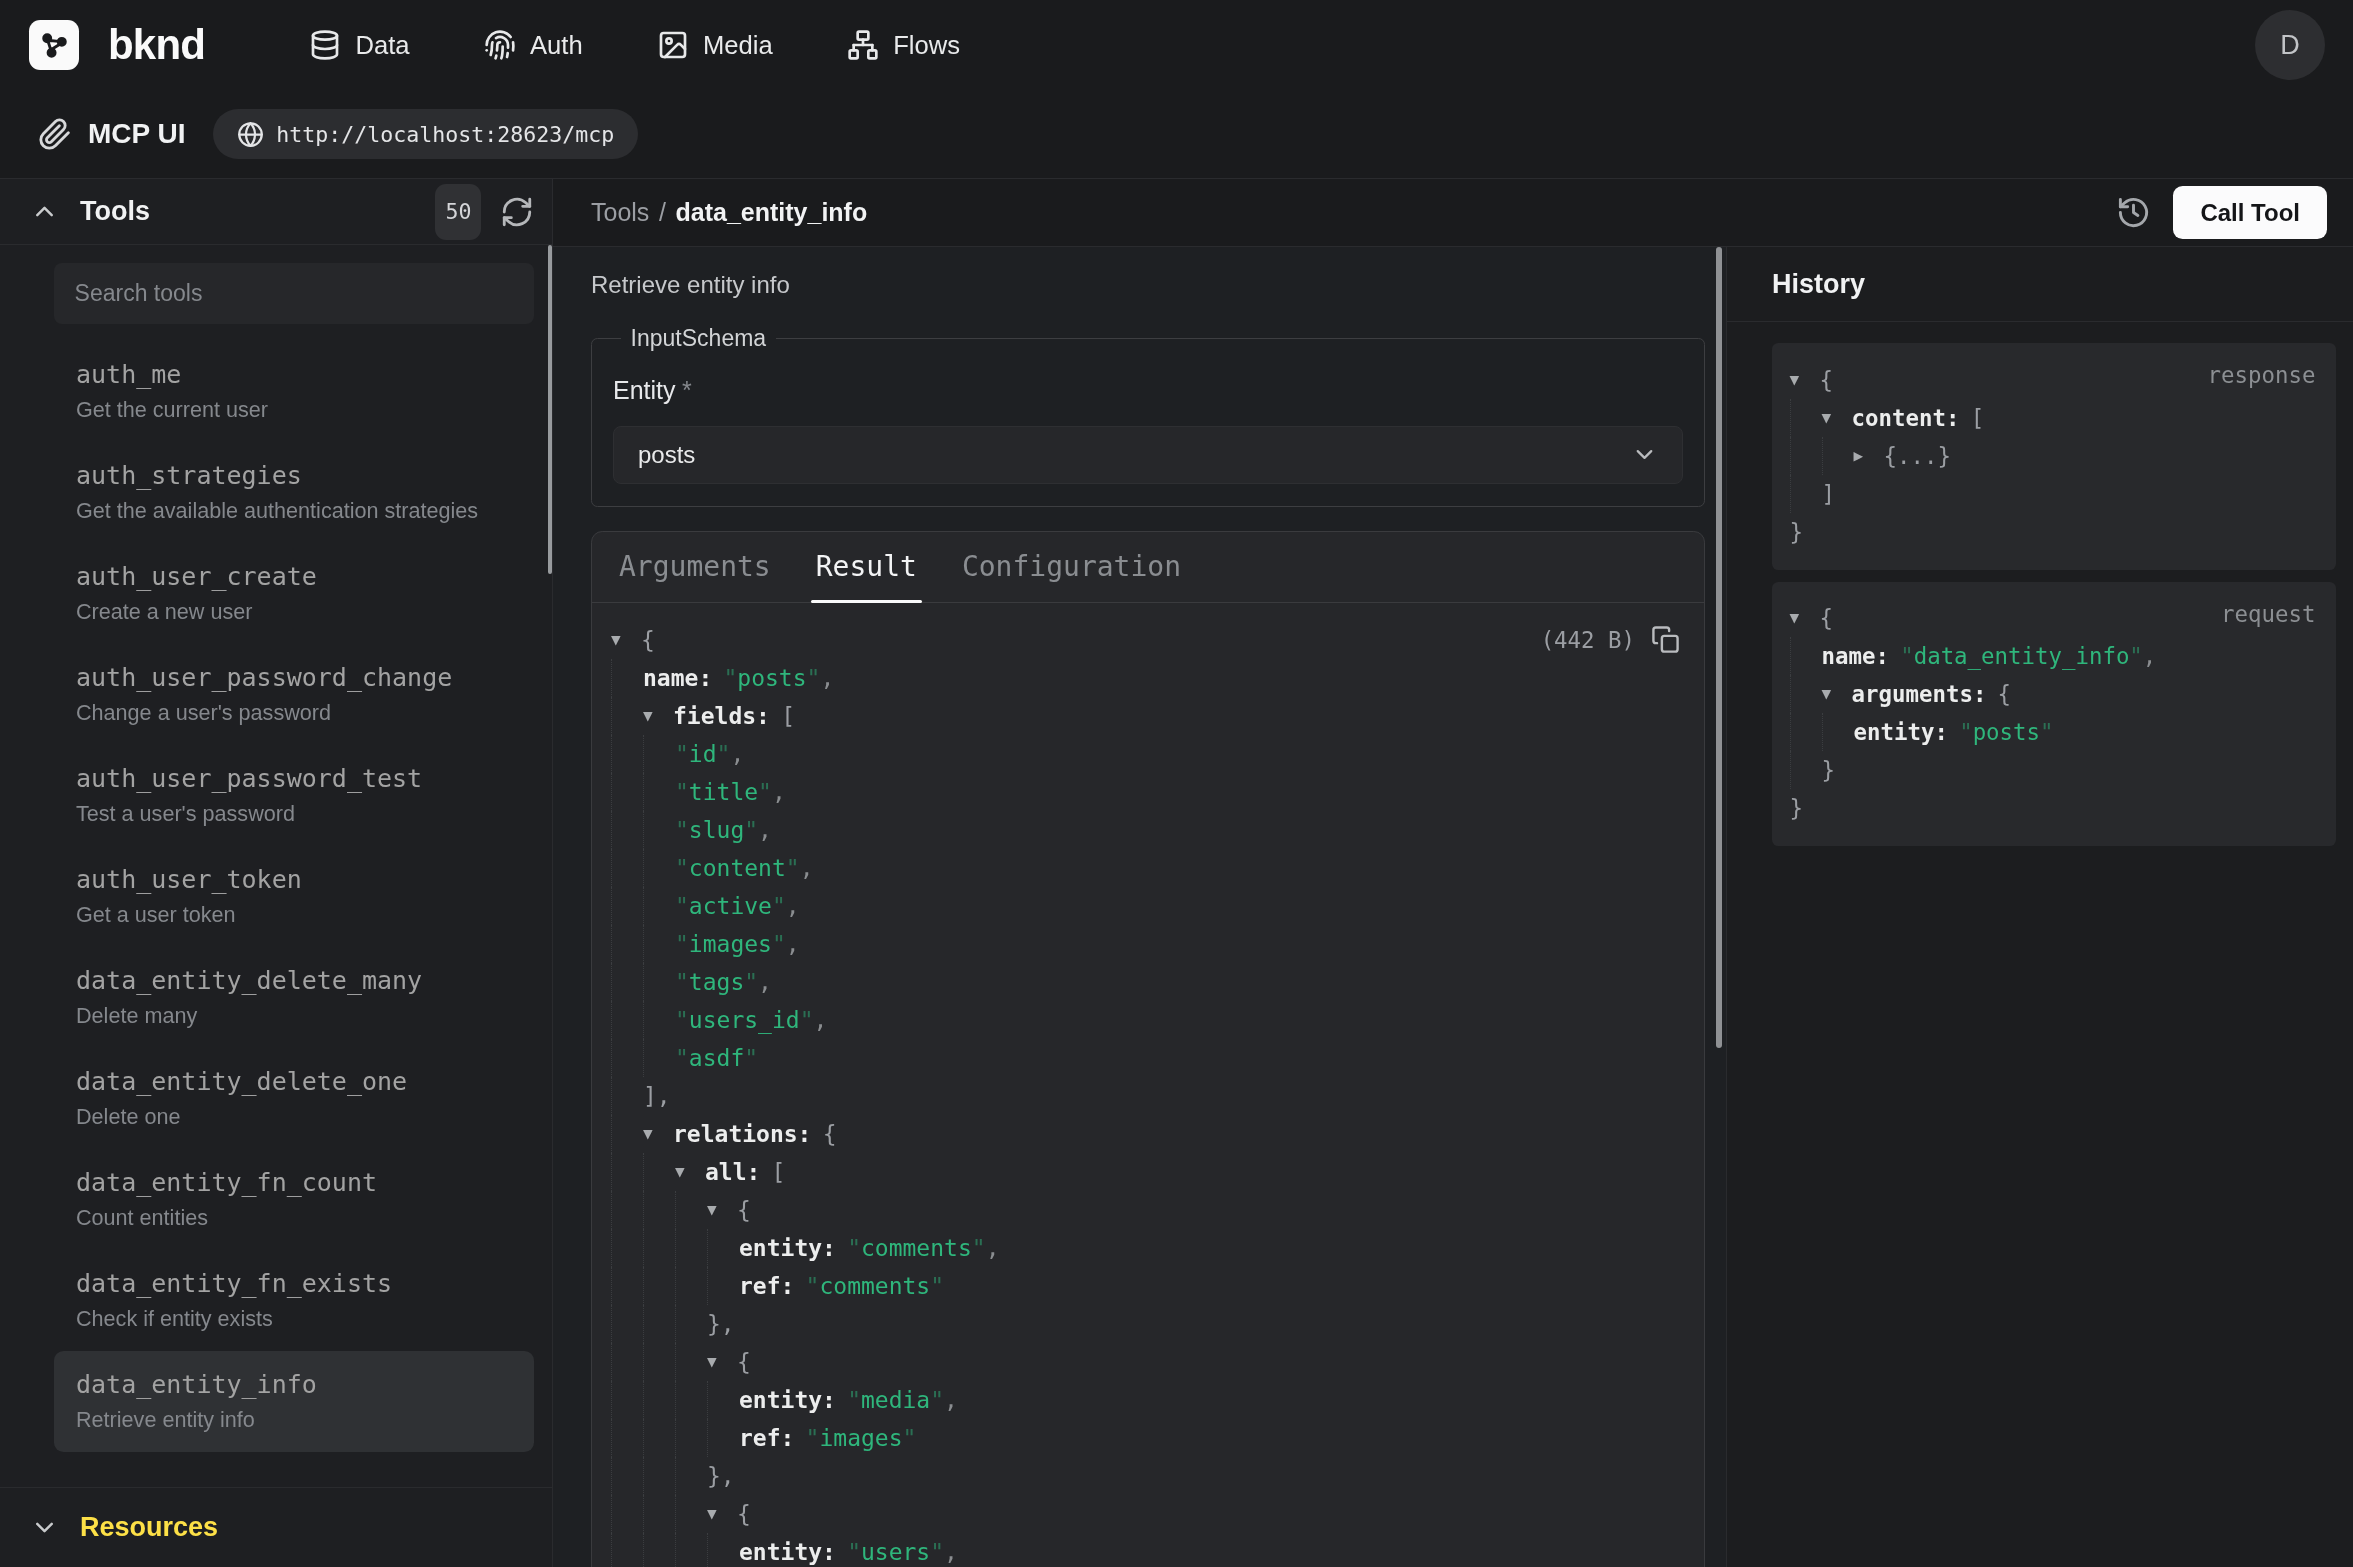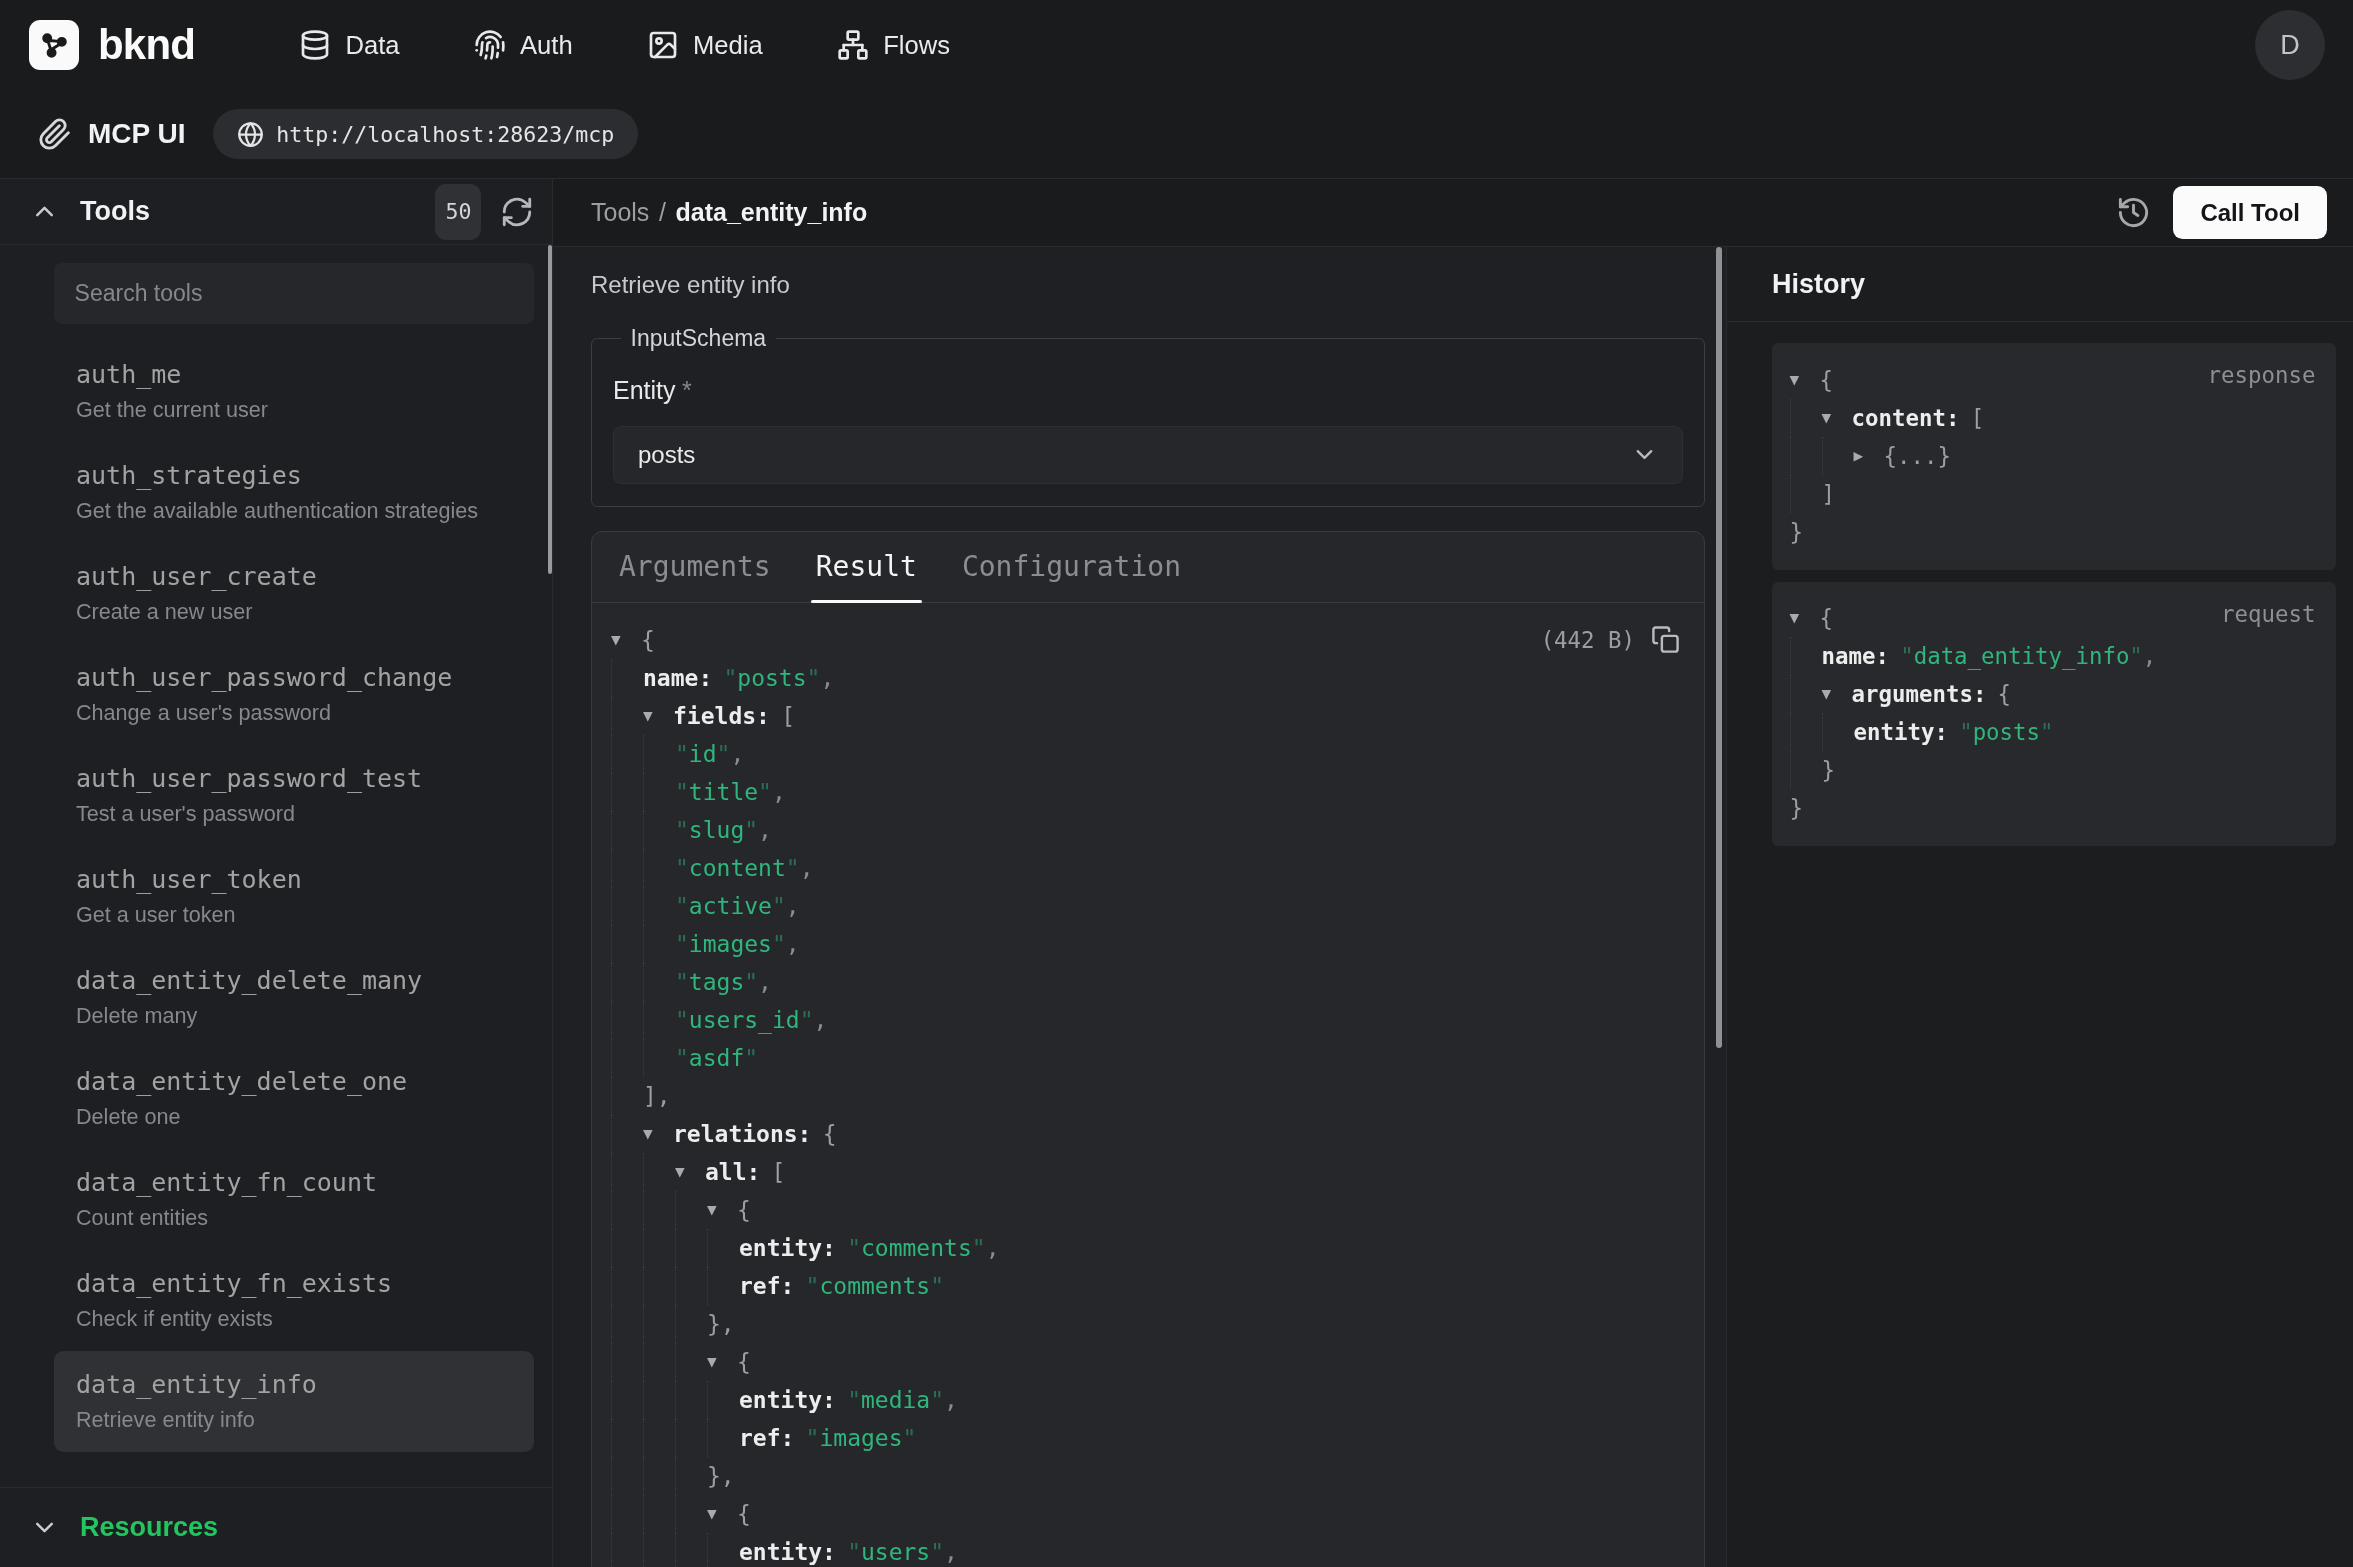--- a/index.html
+++ b/index.html
@@ -9,21 +9,21 @@
     background:#1a1b1d; color:#ececee;
     font-family:"Liberation Sans", sans-serif;
   }
   .mono{ font-family:"DejaVu Sans Mono", monospace; }
   svg{ display:block; }
   .icon{ color:#e8e9ea; }
   .icon.gray{ color:#a4a7ab; }
 
   
   .navbar{ height:90px; display:flex; align-items:center; padding:0 29px; background:#1a1b1d; }
-  .brand{ display:flex; align-items:center; gap:19px; cursor:pointer; }
+  .brand{ display:flex; align-items:center; gap:29px; cursor:pointer; }
   .brand-mark{ width:50px; height:50px; background:#fafafa; border-radius:11.2px; display:flex; align-items:center; justify-content:center; }
   .brand-name{ font-size:42px; font-weight:700; letter-spacing:-0.8px; color:#fafafa; }
   .nav-items{ display:flex; align-items:center; gap:74px; margin-left:104px; }
   .nav-item{ display:flex; align-items:center; gap:14.4px; font-size:25.6px; color:#e9eaeb; cursor:pointer; }
   .avatar{ margin-left:auto; width:70px; height:70px; border-radius:50%; background:#2d2e31; display:flex; align-items:center; justify-content:center; font-size:27px; color:#c2c4c7; cursor:pointer; }
 
   
   .mcp-bar{ height:89px; display:flex; align-items:center; padding:0 38px; border-bottom:0.8px solid #2a2b2e; background:#1a1b1d; }
   .mcp-title{ font-size:28px; font-weight:700; margin-left:16px; color:#f1f2f3; }
   .url-pill{ margin-left:27px; height:50px; display:flex; align-items:center; gap:12.8px; padding:0 24px; background:#2c2d30; border-radius:25.6px; cursor:pointer; }
@@ -40,21 +40,21 @@
   .count-badge{ min-width:46px; height:56px; padding:0 5px; background:#303134; border-radius:11.2px; display:flex; align-items:center; justify-content:center; font-size:21.6px; color:#d4d5d8; }
   .sb-list{ flex:1; position:relative; padding:17.6px; overflow:hidden;margin-left:36px; }
   .search-box{ width:100%; height:61px; background:#26272a; border:none; outline:none; border-radius:8px; padding:0 21px; font-size:23px; color:#e4e5e7; font-family:"Liberation Sans",sans-serif; }
   .search-box::placeholder{ color:#85888d; }
   .tool-item{ padding:19px 22.4px; border-radius:9.6px; cursor:pointer; }
   .tool-item.selected{ background:#2f3134; }
   .tool-name{ font-size:25px; color:#a3a3a3; margin-bottom:8px; }
   .tool-desc{ font-size:21.6px; color:#85888d; }
   .sb-scrollbar{ position:absolute; top:0; right:0; width:4px; height:329px; background:#989b9e; border-radius:2.4px; cursor:grab; }
   .sb-resources{ height:80px; flex:none; border-top:0.8px solid #2a2b2e; display:flex; align-items:center; padding:0 30px; cursor:pointer; }
-  .res-title{ font-size:27px; font-weight:700; margin-left:21px; color:#22c55e; }
+  .res-title{ font-size:27px; font-weight:700; margin-left:21px; color:#fde047; }
 
   
   .right-wrap{ flex:1; display:flex; flex-direction:column; min-width:0; }
   .main-header{ height:68px; flex:none; display:flex; align-items:center; padding:0 27px 0 38px; border-bottom:0.8px solid #2a2b2e; }
   .breadcrumb{ font-size:25px; color:#9b9ea3; display:flex; align-items:center; gap:9.6px; }
   .breadcrumb .crumb-root{ cursor:pointer; }
   .breadcrumb .crumb-current{ color:#f2f3f4; font-weight:700; }
   .header-actions{ margin-left:auto; display:flex; align-items:center; gap:22.4px; }
   .call-tool-btn{ height:53px; padding:0 27px; background:#fbfbfc; color:#141518; font-size:24px; font-weight:700; border:none; border-radius:9.6px; cursor:pointer; font-family:"Liberation Sans",sans-serif; }
 

